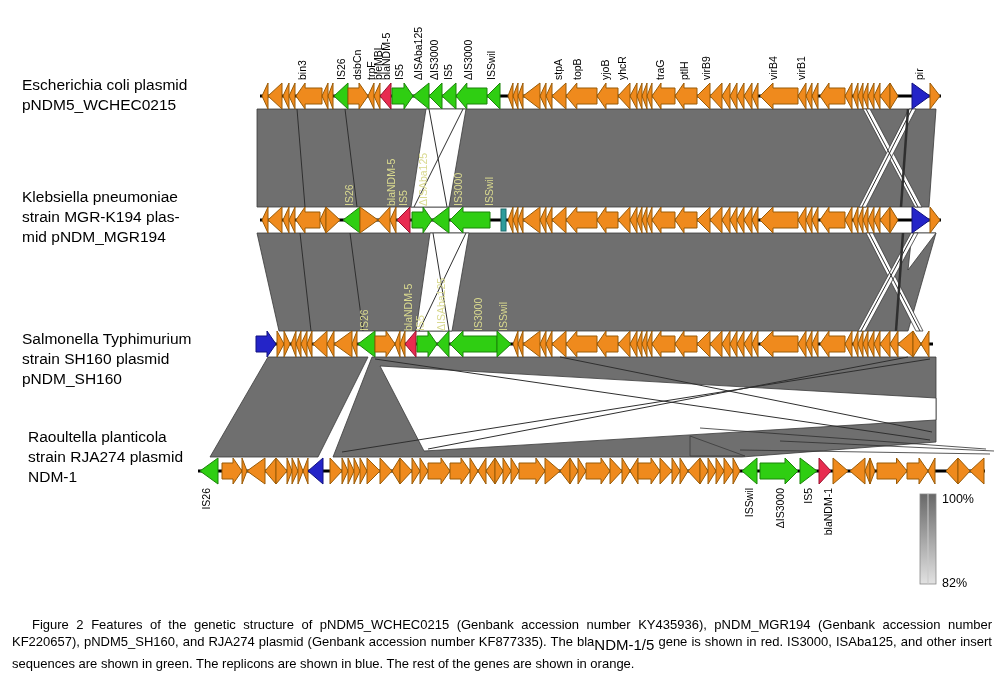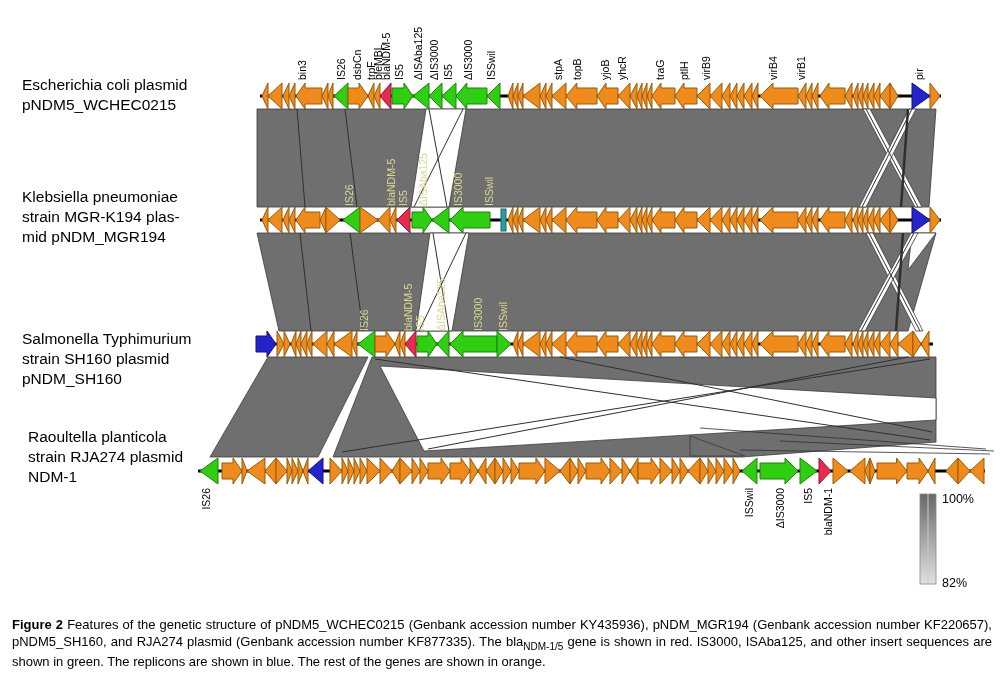--- a/index.html
+++ b/index.html
@@ -1,21 +1,21 @@
 <!DOCTYPE html>
 <html><head>
 <meta charset="utf-8">
 <style>
   html,body{margin:0;padding:0;background:#fff;}
   #page{position:relative;width:1002px;height:691px;background:#fff;font-family:"Liberation Sans",sans-serif;overflow:hidden;}
   #figsvg{position:absolute;left:0;top:0;}
   .caption{position:absolute;left:12px;top:616px;width:980px;font-size:13px;line-height:1.32;color:#000;text-align:justify;font-family:"Liberation Sans",sans-serif;}
-  .cap-label{font-weight:bold;}
+  .cap-label{font-weight:normal;margin-left:20px;}
   .bla{}
-  .caption sub{font-size:10px;}
+  .caption sub{font-size:15px;}
 </style>
 </head>
 <body>
 
 <div id="page">
   <svg id="figsvg" width="1002" height="600">
       <defs>
         <linearGradient id="idgrad" x1="0" y1="0" x2="0" y2="1">
           <stop offset="0" stop-color="#686868"></stop>
           <stop offset="1" stop-color="#E2E2E2"></stop>

